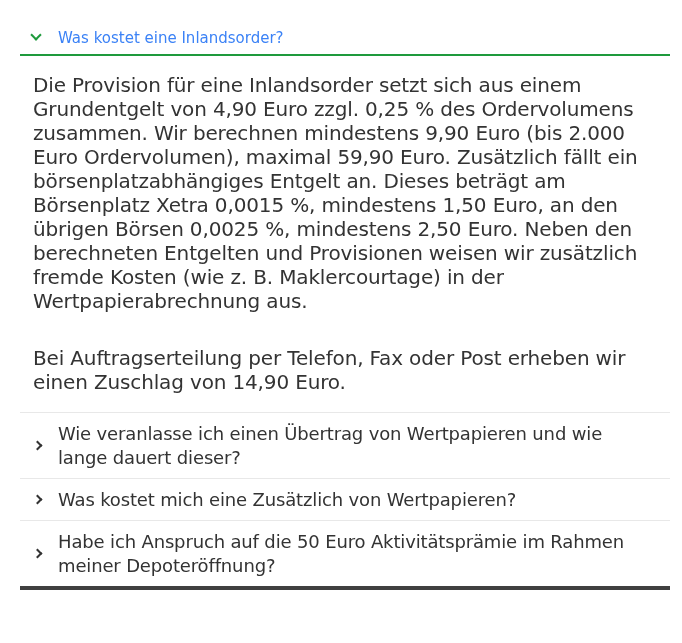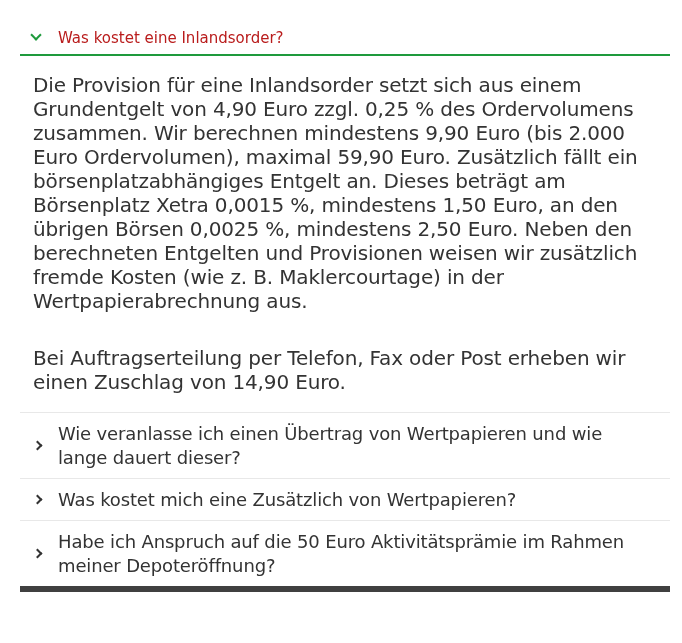--- a/index.html
+++ b/index.html
@@ -35,21 +35,21 @@
     border-right: 2px solid #1e9a3c;
     border-bottom: 2px solid #1e9a3c;
     transform: rotate(45deg);
   }
   .faq-open-header .q {
     position: absolute;
     left: 38px;
     top: 28px;
     font-size: 15px;
     line-height: 20px;
-    color: #b91c1c;
+    color: #3b82f6;
     white-space: nowrap;
   }
   .answer {
     padding: 17px 13px 0 13px;
     font-size: 20px;
     line-height: 24px;
     color: #333333;
   }
   .answer p {
     margin: 0;
@@ -60,21 +60,21 @@
   }
   .answer-end {
     height: 18px;
   }
   .faq-item {
     position: relative;
     border-top: 1px solid #e8e8e8;
     cursor: pointer;
   }
   .faq-item.last {
-    border-bottom: 6px solid #404040;
+    border-bottom: 4px solid #404040;
   }
   .faq-item .chev {
     position: absolute;
     left: 14px;
     top: 50%;
     margin-top: -4px;
     width: 5px;
     height: 5px;
     border-right: 2px solid #333333;
     border-top: 2px solid #333333;

